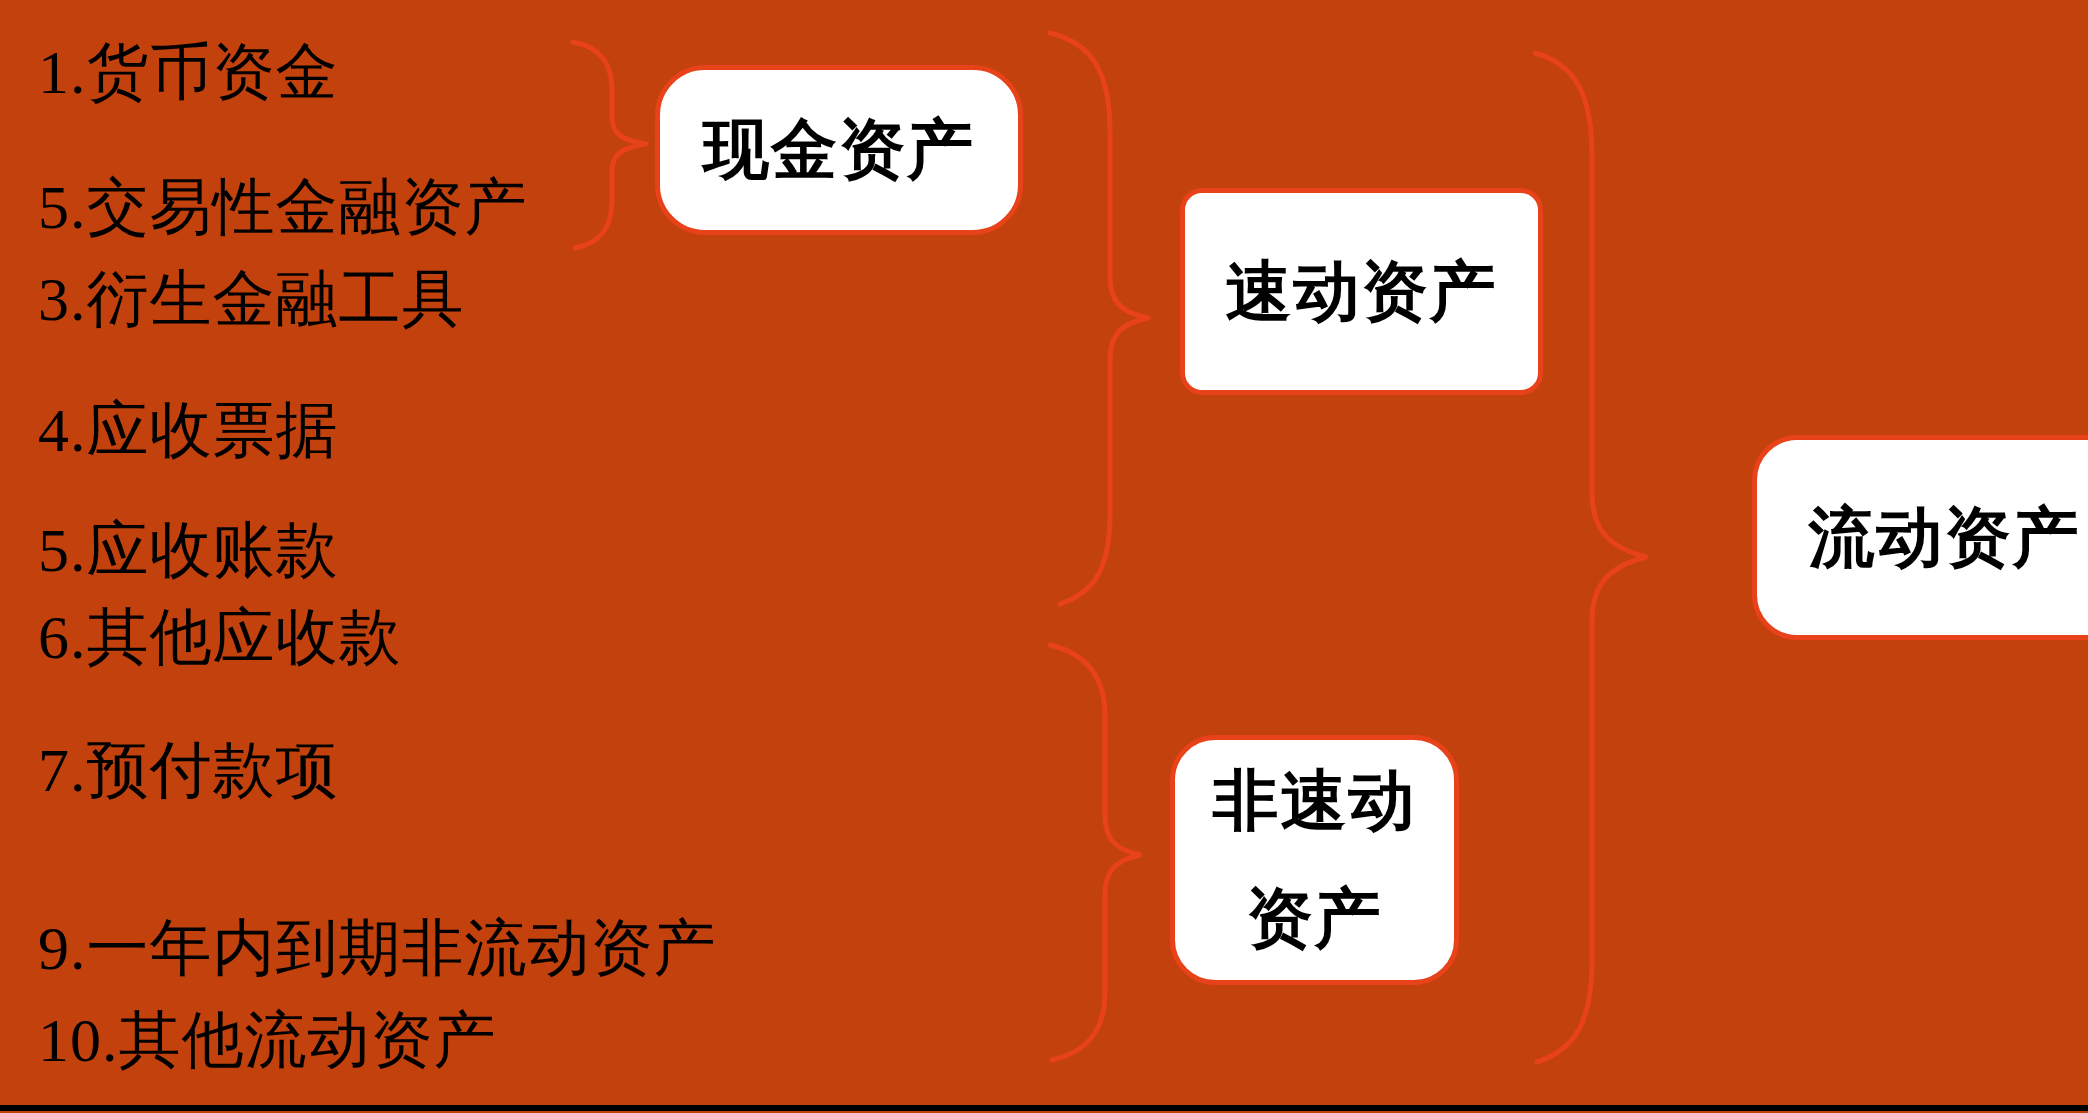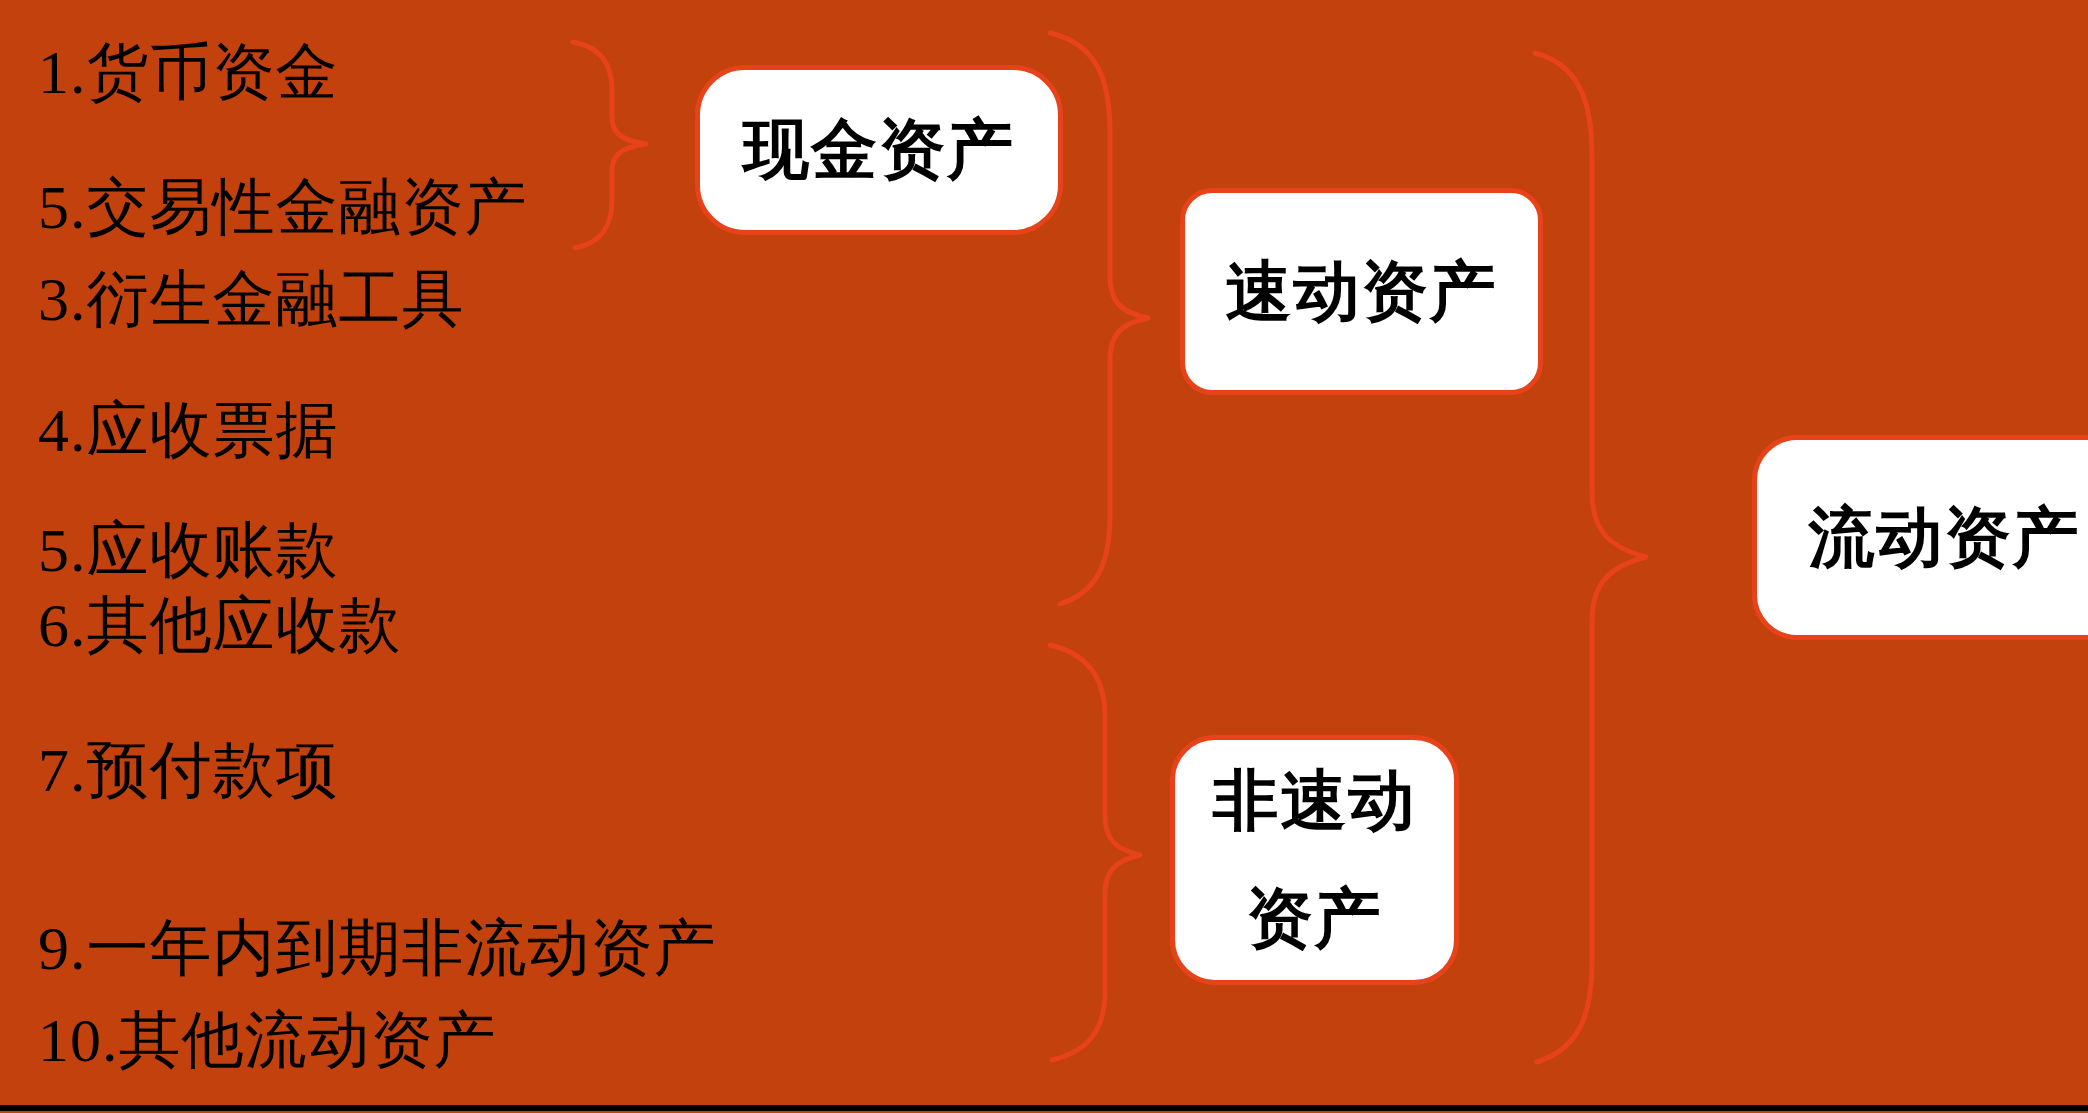--- a/index.html
+++ b/index.html
@@ -52,22 +52,22 @@
     box-sizing: border-box;
   }
   .node-label {
     color: var(--ink);
     font-size: 66px;
     font-weight: bold;
     line-height: 1.0;
     white-space: nowrap;
     letter-spacing: 2px;
   }
-  .box-cash      { left: 655px;  top: 65px;  width: 368px; height: 170px; border-radius: 50px; margin-left: 40px; }
-  .box-quick     { left: 1180px; top: 188px; width: 363px; height: 207px; border-radius: 32px; }
+  .box-cash      { left: 655px;  top: 65px;  width: 368px; height: 170px; border-radius: 50px; }
+  .box-quick     { left: 1180px; top: 188px; width: 363px; height: 207px; border-radius: 22px; }
   .box-nonquick  { left: 1170px; top: 735px; width: 289px; height: 250px; border-radius: 45px; row-gap: 52px; }
   .box-current   { left: 1752px; top: 435px; width: 385px; height: 205px; border-radius: 45px; }
   .bottom-border {
     position: absolute;
     left: 0;
     top: 1105px;
     width: 2088px;
     height: 6px;
     background: var(--ink);
   }
@@ -75,21 +75,21 @@
 </head>
 <body>
 
 <div class="canvas">
 
   <div class="list-item" style="top:34px">1.货币资金</div>
   <div class="list-item" style="top:169px">5.交易性金融资产</div>
   <div class="list-item" style="top:261px">3.衍生金融工具</div>
   <div class="list-item" style="top:392px">4.应收票据</div>
   <div class="list-item" style="top:512px">5.应收账款</div>
-  <div class="list-item" style="top:587px">6.其他应收款</div>
+  <div class="list-item" style="top:599px">6.其他应收款</div>
   <div class="list-item" style="top:732px">7.预付款项</div>
   <div class="list-item" style="top:910px">9.一年内到期非流动资产</div>
   <div class="list-item" style="top:1002px">10.其他流动资产</div>
 
   <svg class="brace-layer" viewBox="0 0 2088 1113">
     <path class="brace" d="M 573 42 C 600 47 612 63 612 90 L 612 116 C 612 132 619 140 646 144 C 619 148 612 156 612 172 L 612 200 C 612 227 601 243 575 248"></path>
     <path class="brace" d="M 1050 33 C 1092 43 1110 72 1110 132 L 1110 276 C 1110 300 1119 312 1148 318 C 1119 324 1110 336 1110 360 L 1110 514 C 1110 566 1096 592 1060 604"></path>
     <path class="brace" d="M 1050 645 C 1084 653 1105 674 1105 716 L 1105 815 C 1105 837 1113 849 1140 855 C 1113 861 1105 873 1105 895 L 1105 992 C 1105 1032 1086 1052 1052 1060"></path>
     <path class="brace" d="M 1535 53 C 1576 64 1592 96 1592 156 L 1592 492 C 1592 524 1603 546 1646 557 C 1603 568 1592 590 1592 622 L 1592 960 C 1592 1019 1577 1049 1537 1062"></path>
   </svg>

